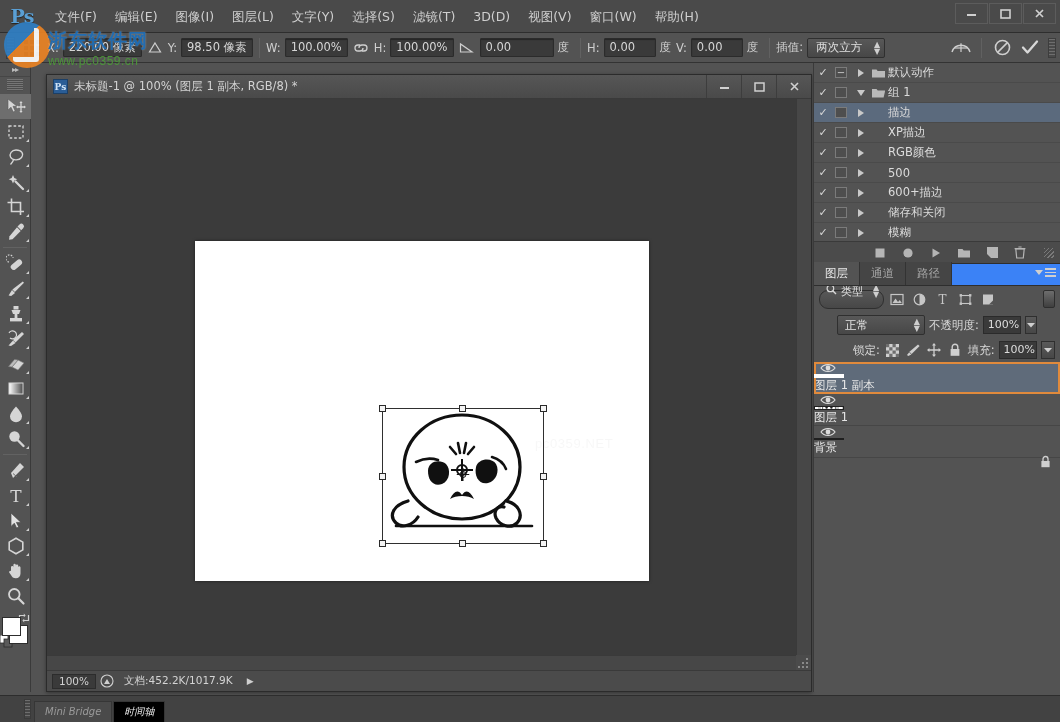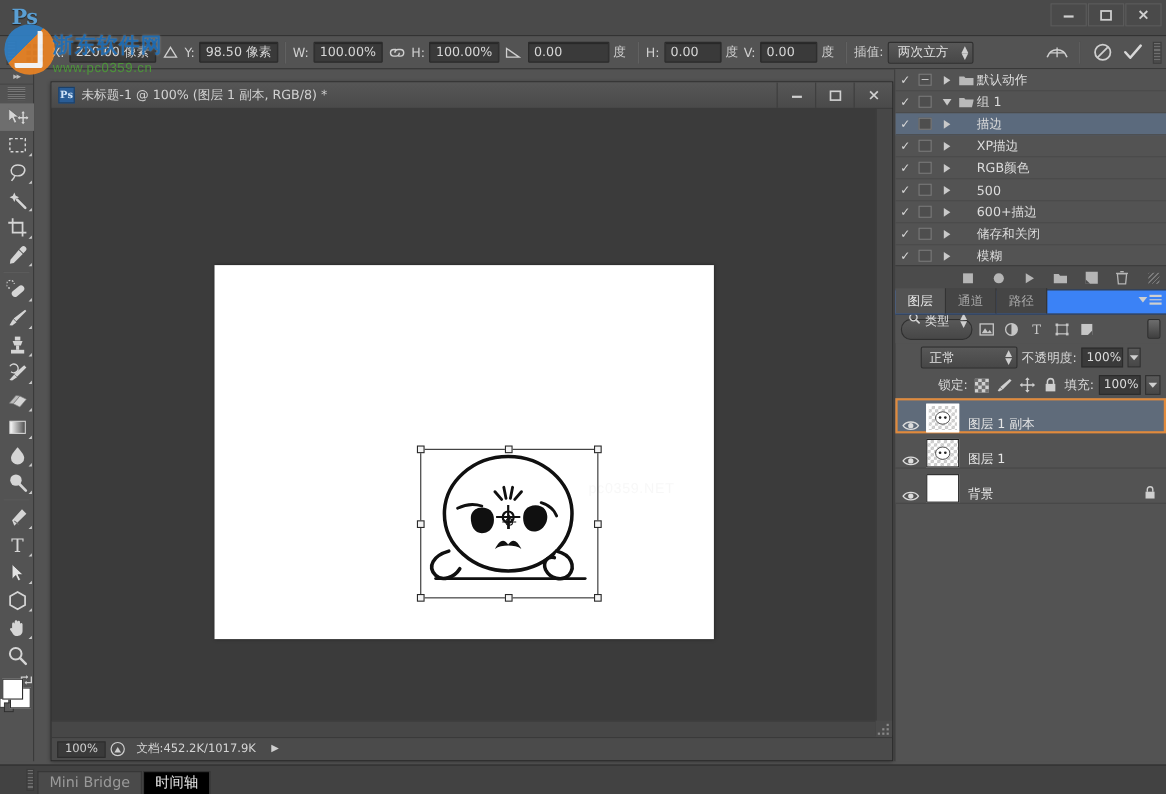--- a/index.html
+++ b/index.html
@@ -265,21 +265,21 @@
     padding:0 4px;font-size:11px;color:#dcdcdc;min-width:38px;text-align:center;
   }
   .op-caret{
     width:16px;height:18px;background:linear-gradient(to bottom,#5a5a5a,#474747);
     border:1px solid #2f2f2f;display:flex;align-items:center;justify-content:center;
   }
   .lockrow{height:24px;display:flex;align-items:center;padding:0 5px;gap:4px;margin-left:34px;}
   .lock-ico{width:19px;height:18px;display:flex;align-items:center;justify-content:center;}
   .layers-list{background:#535353;}
   .lrow{
-    height:32px;display:flex;align-items:flex-end;border-bottom:1px solid #464646;position:relative;
+    height:32px;display:flex;align-items:flex-start;border-bottom:1px solid #464646;position:relative;flex-direction:column;
   }
   .lrow.sel{background:#5f6b7a;}
   .lrow.sel-outline{outline:2px solid #e08a3c;outline-offset:-2px;}
   .leye{width:28px;display:flex;align-items:center;justify-content:center;}
   .lthumb{
     width:30px;height:26px;border:1px solid #1f1f1f;margin-right:8px;position:relative;overflow:hidden;
     background:
       linear-gradient(45deg,#c9c9c9 25%,transparent 25%,transparent 75%,#c9c9c9 75%),
       linear-gradient(45deg,#c9c9c9 25%,transparent 25%,transparent 75%,#c9c9c9 75%),
       #ffffff;
@@ -296,22 +296,22 @@
   .bottombar{
     position:absolute;left:0;bottom:0;width:1060px;height:27px;
     background:#424242;border-top:1px solid #2d2d2d;display:flex;align-items:flex-end;
   }
   .bb-grip{
     width:7px;height:20px;margin:0 3px 3px 24px;
     background:repeating-linear-gradient(to bottom,#6e6e6e 0px,#6e6e6e 1px,#464646 1px,#464646 3px);
     border:1px solid #3a3a3a;
   }
   .btab{
-    height:21px;line-height:20px;padding:0 10px;font-size:13px;
-    background:#4a4a4a;color:#9a9a9a;border:1px solid #363636;border-bottom:none;margin-right:1px;
+    height:21px;line-height:20px;padding:0 10px;font-size:10px;
+    background:#4a4a4a;color:#9a9a9a;border:1px solid #363636;border-bottom:none;margin-right:1px;font-style:italic;
   }
   .btab.active{background:#000000;color:#e8e8e8;}
 
   
   .bigwm{
     position:absolute;left:0;top:14px;width:200px;height:56px;
     pointer-events:none;opacity:.92;
   }
   .bigwm .circ{
     position:absolute;left:4px;top:8px;width:46px;height:46px;border-radius:50%;
@@ -332,20 +332,33 @@
     font-family:"Liberation Sans",sans-serif;letter-spacing:.5px;
   }
 </style>
 </head>
 <body>
 
 <div id="app">
 
   <div class="menubar">
     <div class="ps-logo">Ps</div>
+    <div class="menu-items">
+      <div class="menu-item">文件(F)</div>
+      <div class="menu-item">编辑(E)</div>
+      <div class="menu-item">图像(I)</div>
+      <div class="menu-item">图层(L)</div>
+      <div class="menu-item">文字(Y)</div>
+      <div class="menu-item">选择(S)</div>
+      <div class="menu-item">滤镜(T)</div>
+      <div class="menu-item">3D(D)</div>
+      <div class="menu-item">视图(V)</div>
+      <div class="menu-item">窗口(W)</div>
+      <div class="menu-item">帮助(H)</div>
+    </div>
     <div class="win-btns">
       <div class="win-btn">
         <svg width="13" height="9" viewBox="0 0 13 9">
             <rect x="2" y="5" width="9" height="2" fill="#d0d0d0"></rect>
           </svg>
       </div>
       <div class="win-btn">
         <svg width="13" height="11" viewBox="0 0 13 11">
             <rect x="2" y="2" width="9" height="8" fill="none" stroke="#d0d0d0" stroke-width="1.6"></rect>
           </svg>

